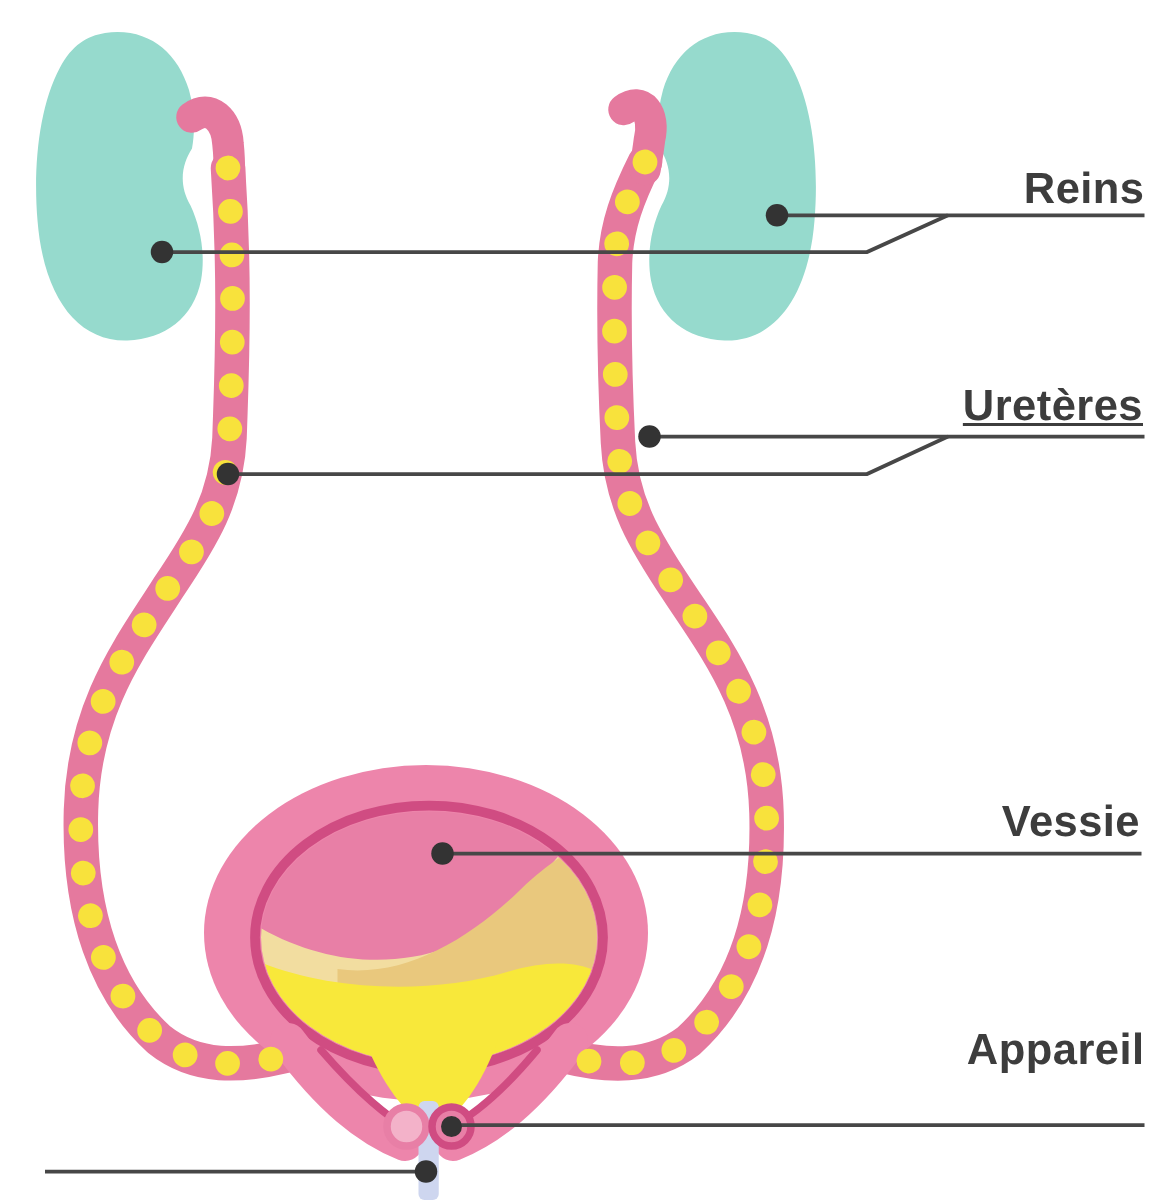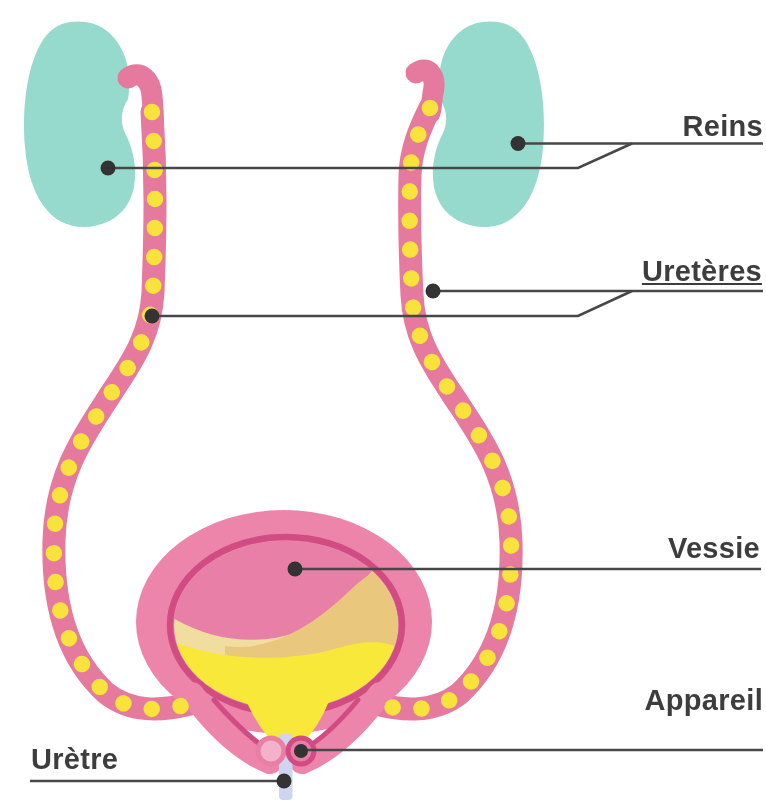--- a/index.html
+++ b/index.html
@@ -106,14 +106,13 @@
   <div class="lbl right" id="lbl-reins">Reins</div>
 
   <div class="lbl right" id="lbl-ureteres">Uretères</div>
 
   <div class="lbl right" id="lbl-vessie">Vessie</div>
 
   <div class="lbl right" id="lbl-appareil">
     <div>Appareil</div>
   </div>
 
-  <div class="lbl" id="lbl-uretre">Urètre</div>
 </div>
 
 </body></html>

